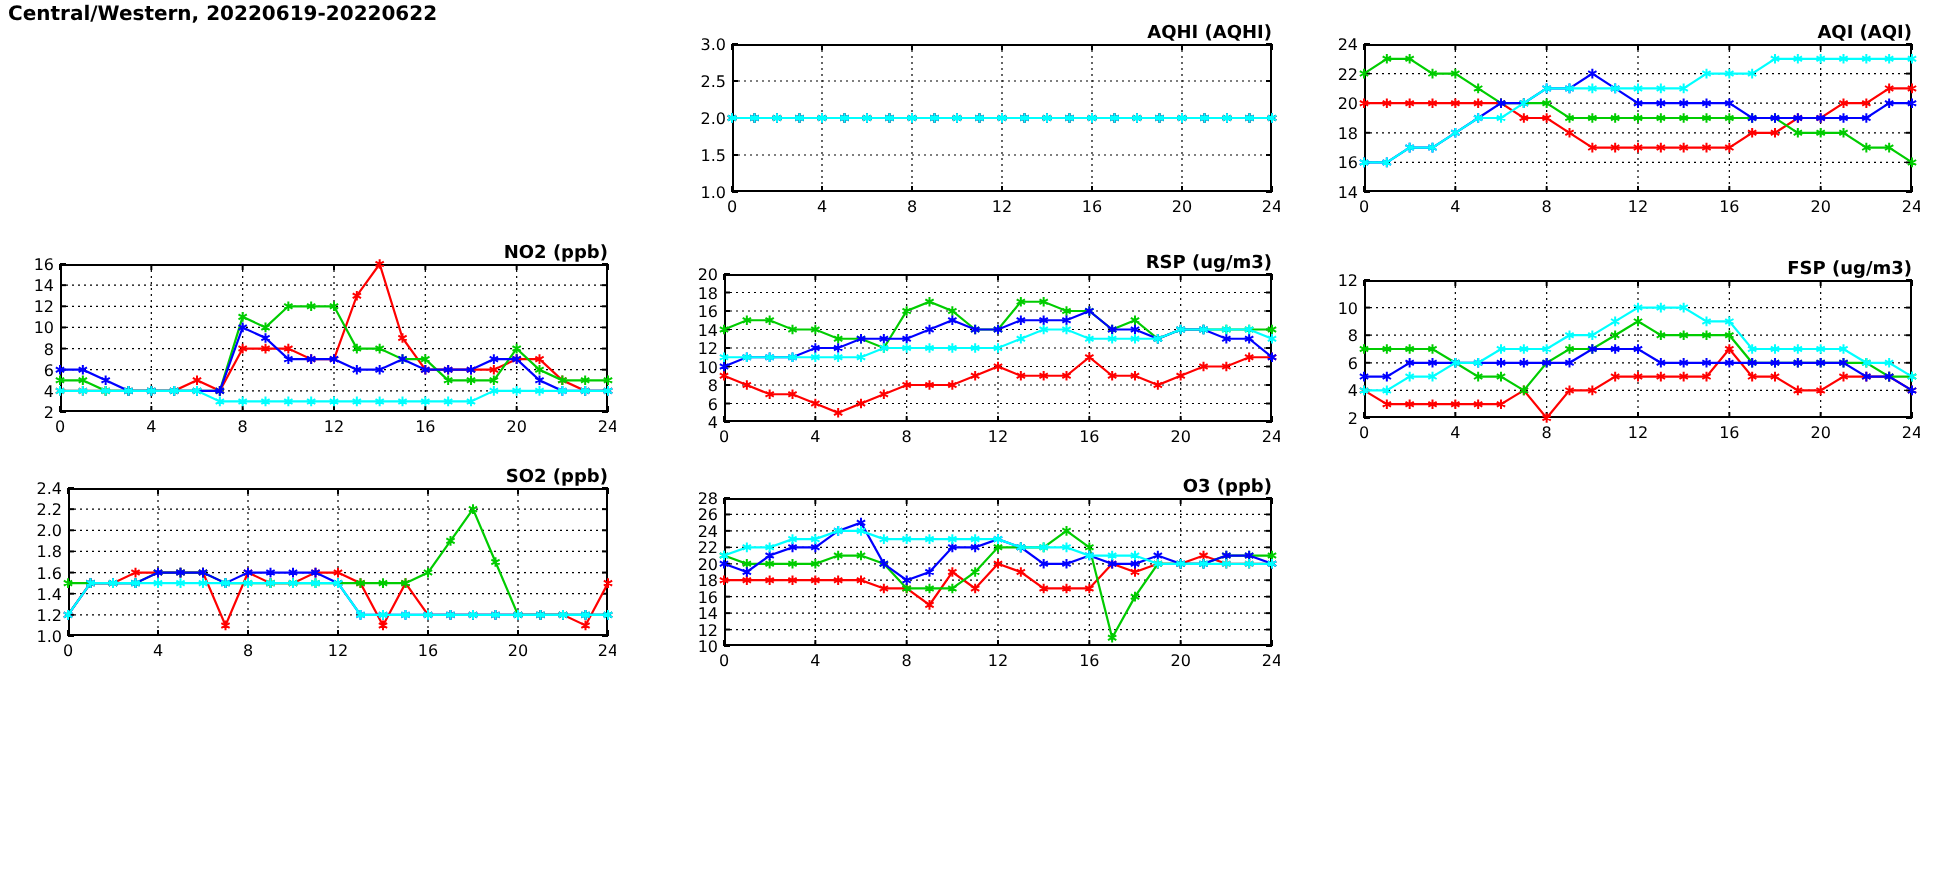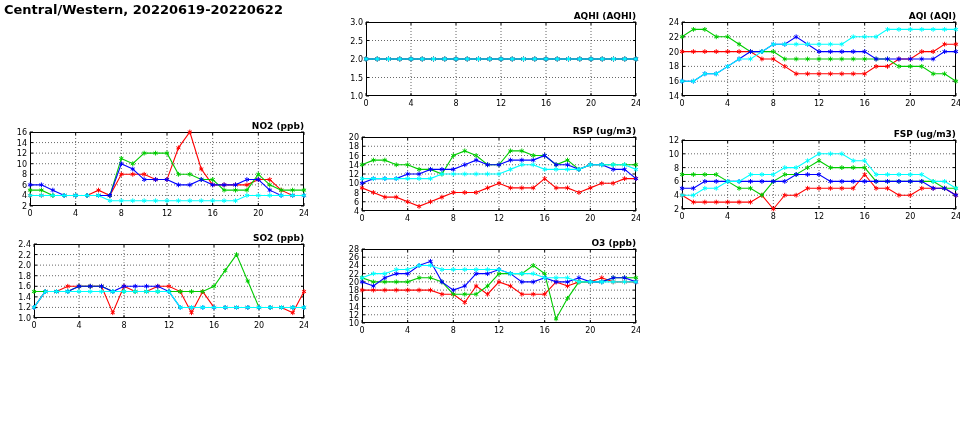--- a/index.html
+++ b/index.html
@@ -11,21 +11,21 @@
     width: 975px;
     height: 447px;
     position: relative;
     font-family: "DejaVu Sans", sans-serif;
     overflow: hidden;
   }
   #page-title {
     position: absolute;
     left: 4px;
     top: 2px;
-    font-size: 13px;
+    font-size: 10px;
     font-weight: bold;
     color: #000000;
     white-space: nowrap;
   }
   .panel {
     position: absolute;
   }
   .panel svg {
     display: block;
   }

